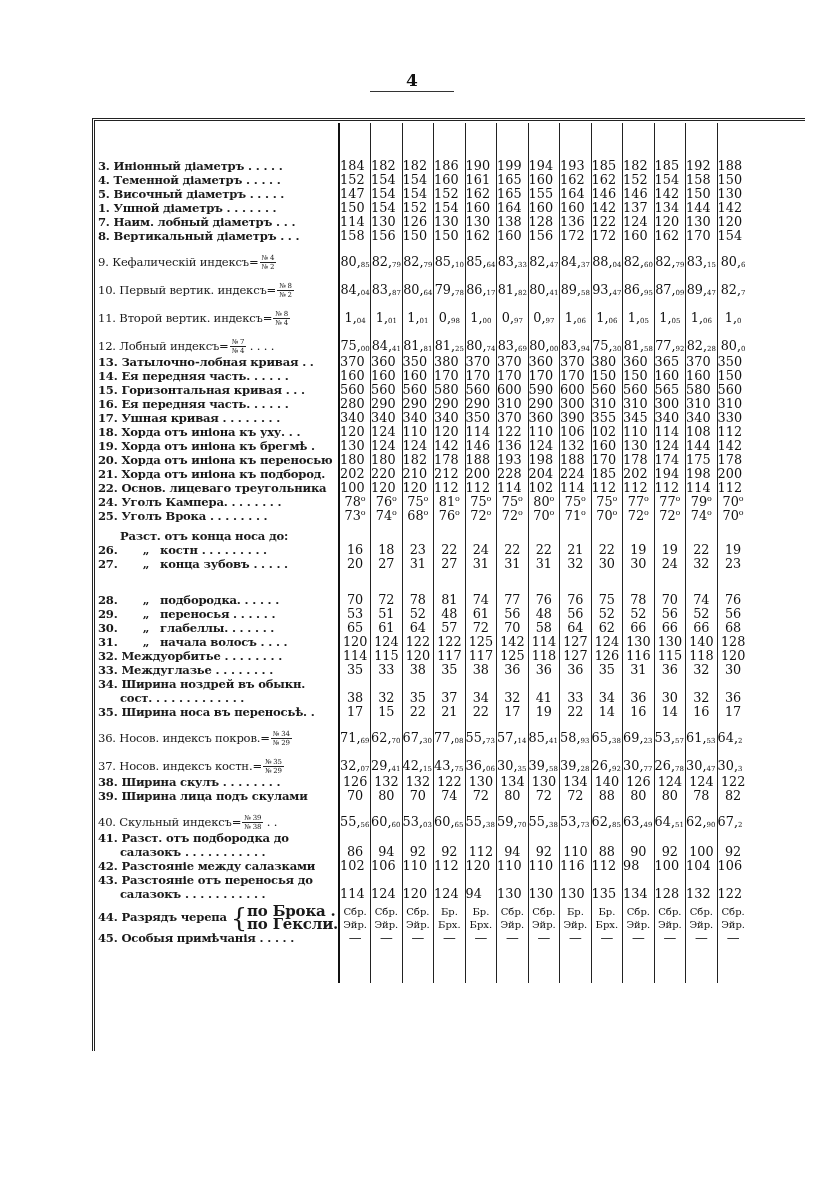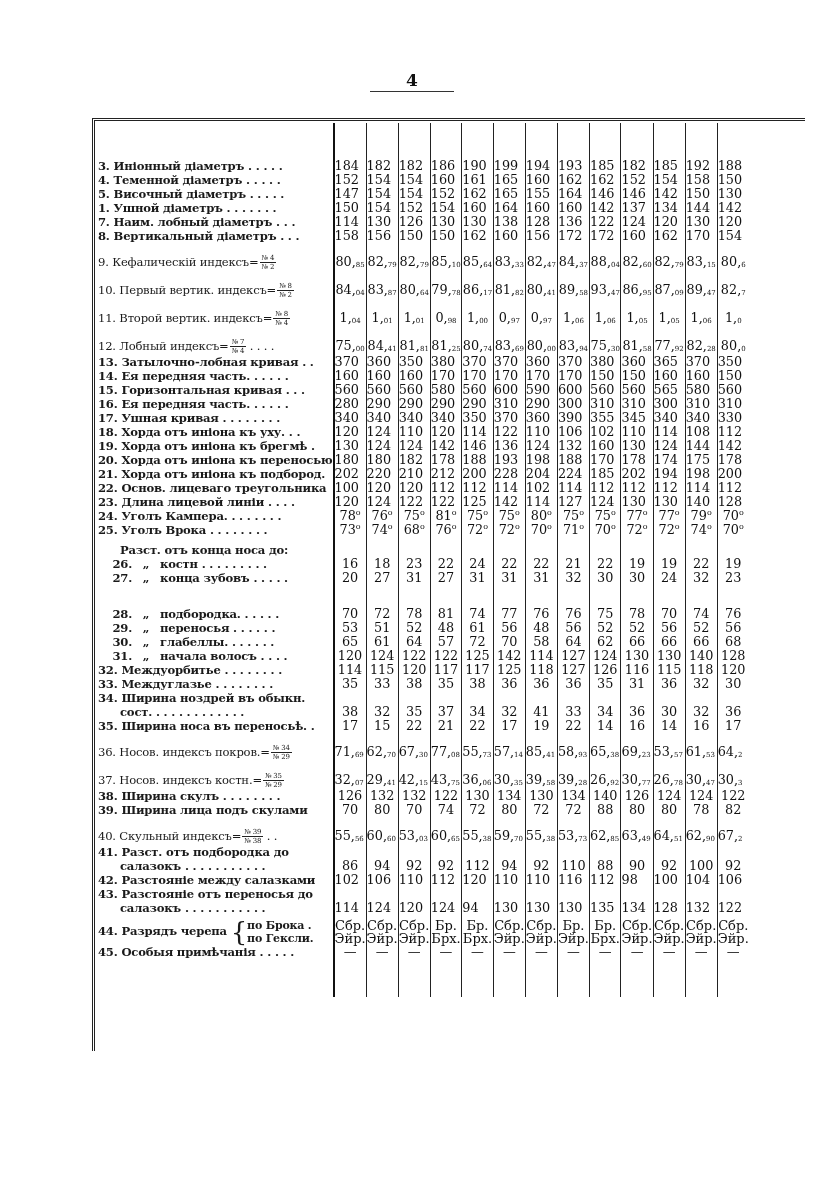--- a/index.html
+++ b/index.html
@@ -20,25 +20,25 @@
   td.num.first { border-left: 2.4px solid #111; }
   col.v { width: 31.5px; }
   tr.head td { height: 36px; }
   tr.tall td { height: 28px; }
   tr.tall td.lbl { font-weight: normal; }
   .sub { font-size: 7px; vertical-align: baseline; position: relative; top: 1px; }
   .frac { display: inline-block; vertical-align: middle; text-align: center; font-size: 7px; line-height: 8px; margin-left: 1px; }
   .frac .n { display: block; border-bottom: 1px solid #222; padding: 0 2px; }
   .frac .d { display: block; padding: 0 2px; }
   .deg { font-size: 8px; vertical-align: super; line-height: 0; }
-  td.lbl .indent { display:inline-block; width: 62px; text-align: right; }
+  td.lbl .indent { display:inline-block; width: 62px; }
   td.lbl .quote { display:inline-block; width: 28px; text-align:center; }
   .brace { font-size: 26px; line-height: 20px; vertical-align: middle; font-weight: normal; }
-  .byline { display:inline-block; vertical-align: middle; font-size: 11px; line-height: 13px; }
-  td.sm { font-size: 13px; text-align: center; padding-left: 0; line-height: 13px; }
+  .byline { display:inline-block; vertical-align: middle; font-size: 15px; line-height: 13px; }
+  td.sm { font-size: 10px; text-align: center; padding-left: 0; line-height: 13px; }
 </style>
 </head>
 <body>
 
 <div class="page-num">4</div>
 <div class="page-rule"></div>
 <div class="frame"></div>
 
 <table class="data">
   <colgroup>
@@ -388,36 +388,20 @@
         <td class="num">114</td>
         <td class="num">102</td>
         <td class="num">114</td>
         <td class="num">112</td>
         <td class="num">112</td>
         <td class="num">112</td>
         <td class="num">114</td>
         <td class="num">112</td>
       </tr>
       <tr>
-        <td class="lbl"><span>23. Длина лицевой линіи . . . .</span></td>
-        <td class="num first">120</td>
-        <td class="num">124</td>
-        <td class="num">122</td>
-        <td class="num">122</td>
-        <td class="num">125</td>
-        <td class="num">142</td>
-        <td class="num">114</td>
-        <td class="num">127</td>
-        <td class="num">124</td>
-        <td class="num">130</td>
-        <td class="num">130</td>
-        <td class="num">140</td>
-        <td class="num">128</td>
-      </tr>
-      <tr>
         <td class="lbl"><span>24. Уголъ Кампера. . . . . . . .</span></td>
         <td class="num first c">78<span class="deg">o</span></td>
         <td class="num c">76<span class="deg">o</span></td>
         <td class="num c">75<span class="deg">o</span></td>
         <td class="num c">81<span class="deg">o</span></td>
         <td class="num c">75<span class="deg">o</span></td>
         <td class="num c">75<span class="deg">o</span></td>
         <td class="num c">80<span class="deg">o</span></td>
         <td class="num c">75<span class="deg">o</span></td>
         <td class="num c">75<span class="deg">o</span></td>

